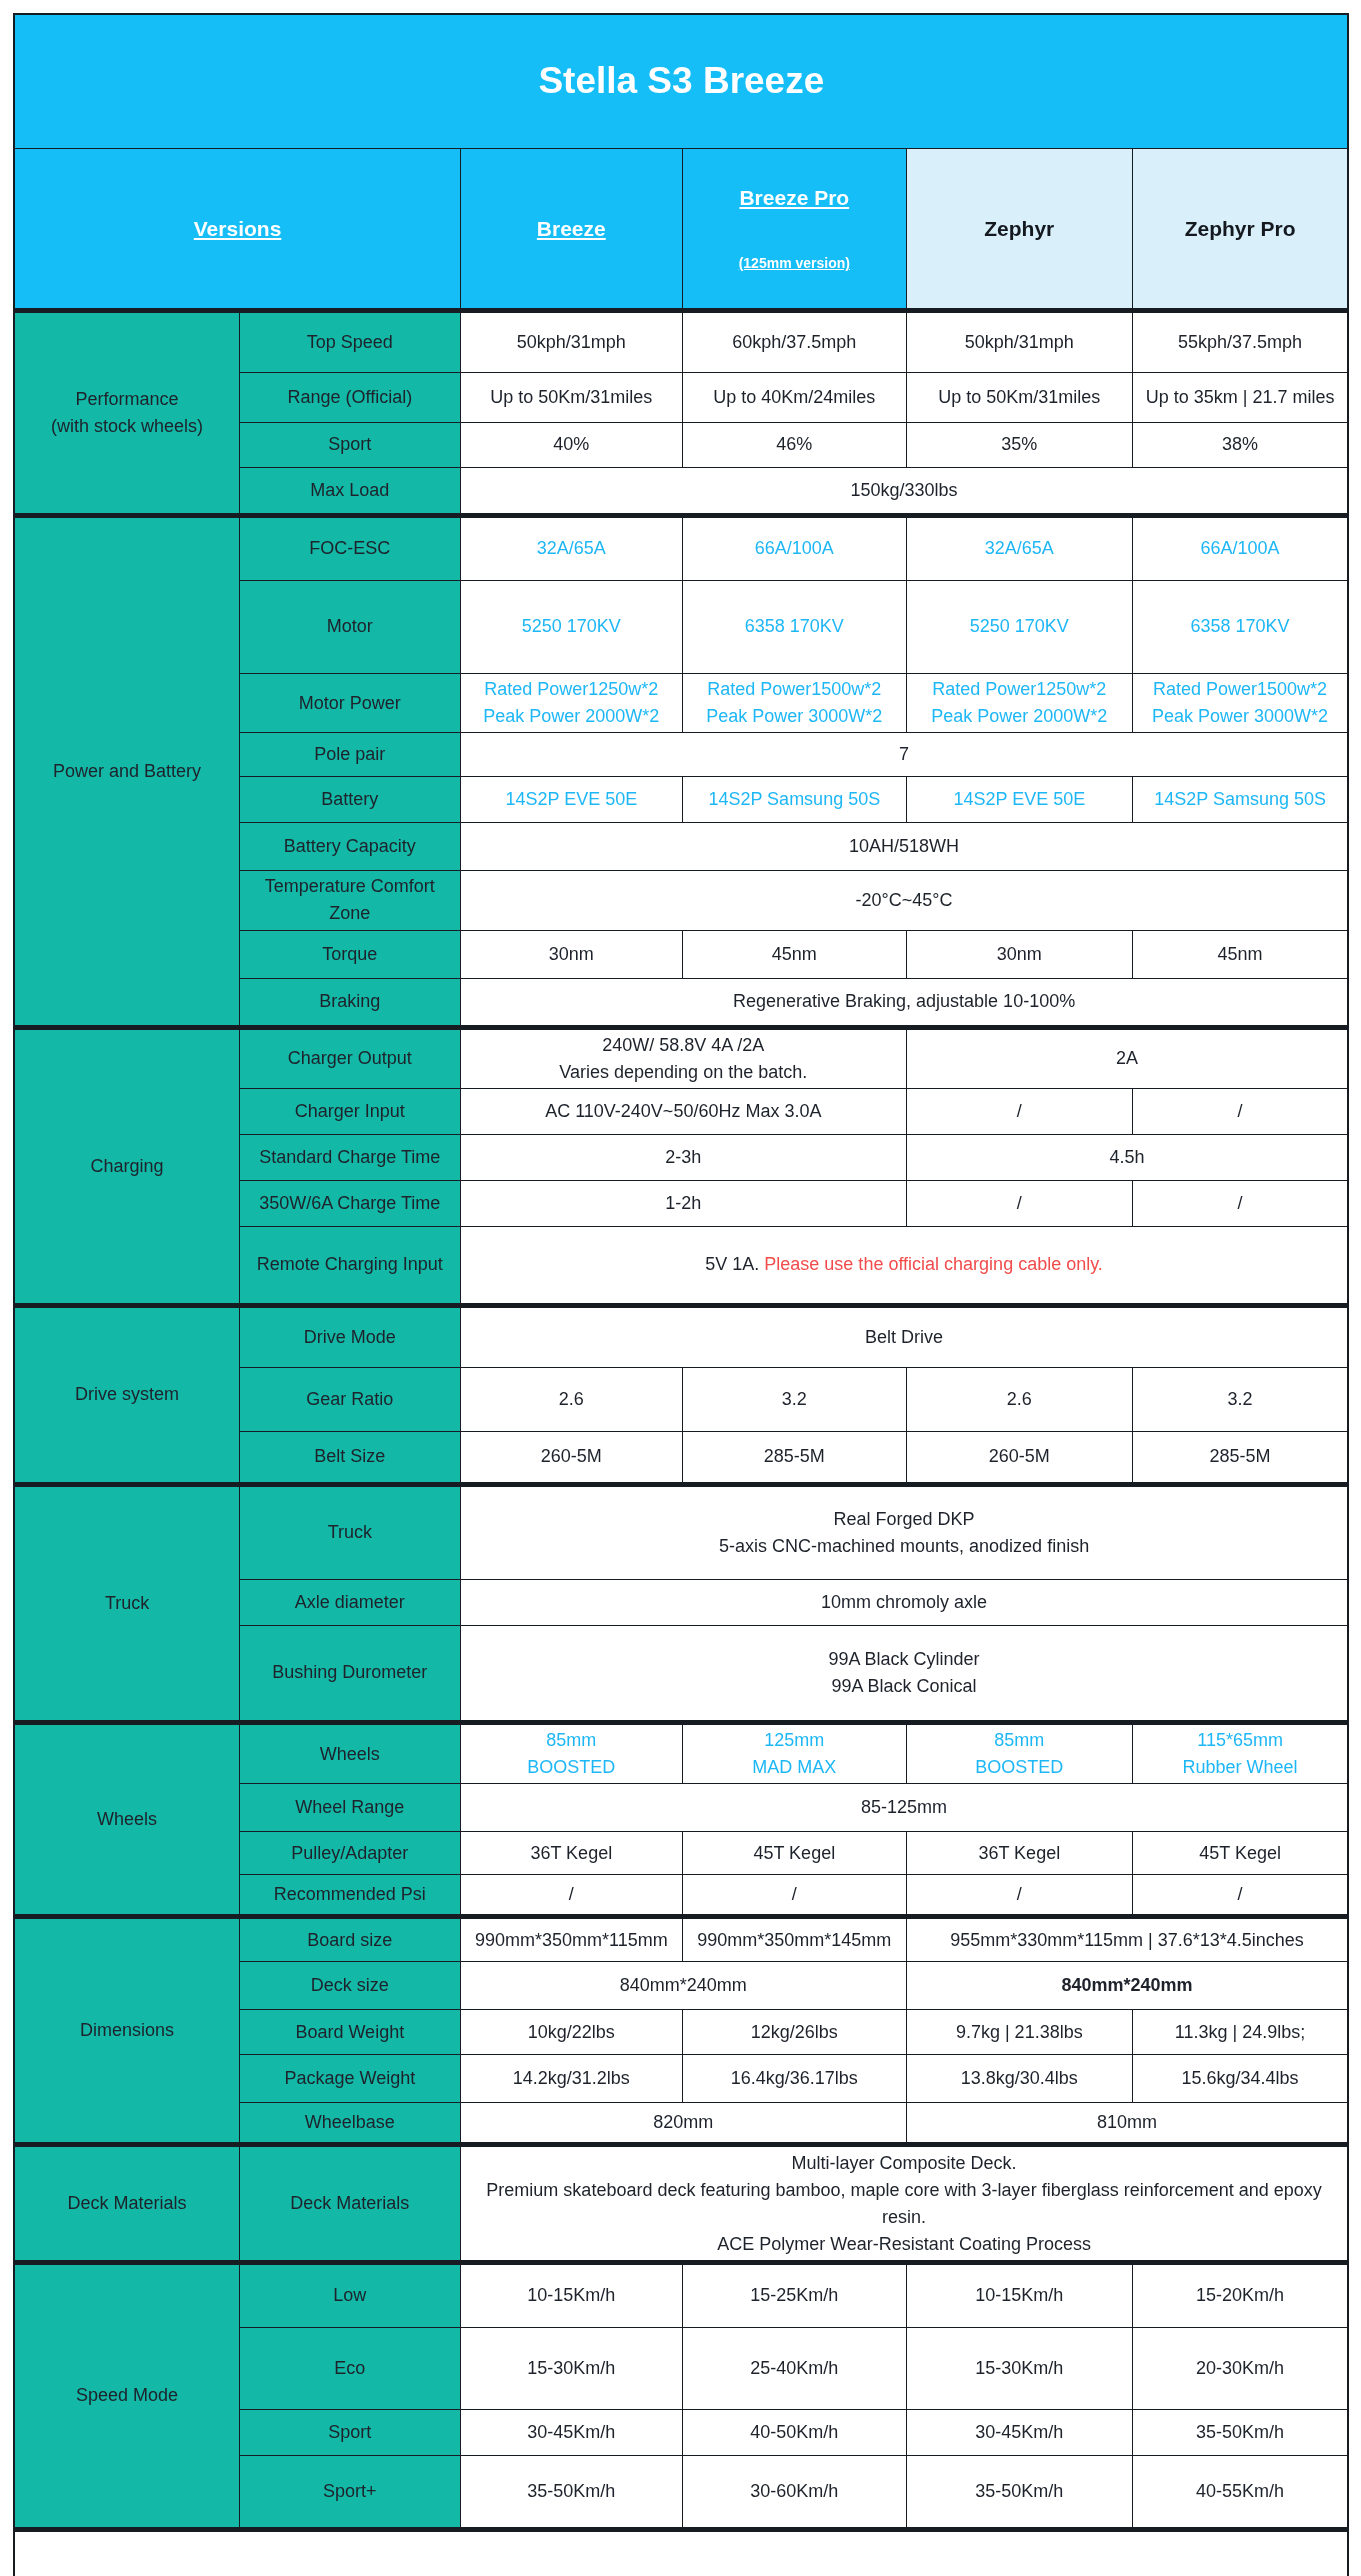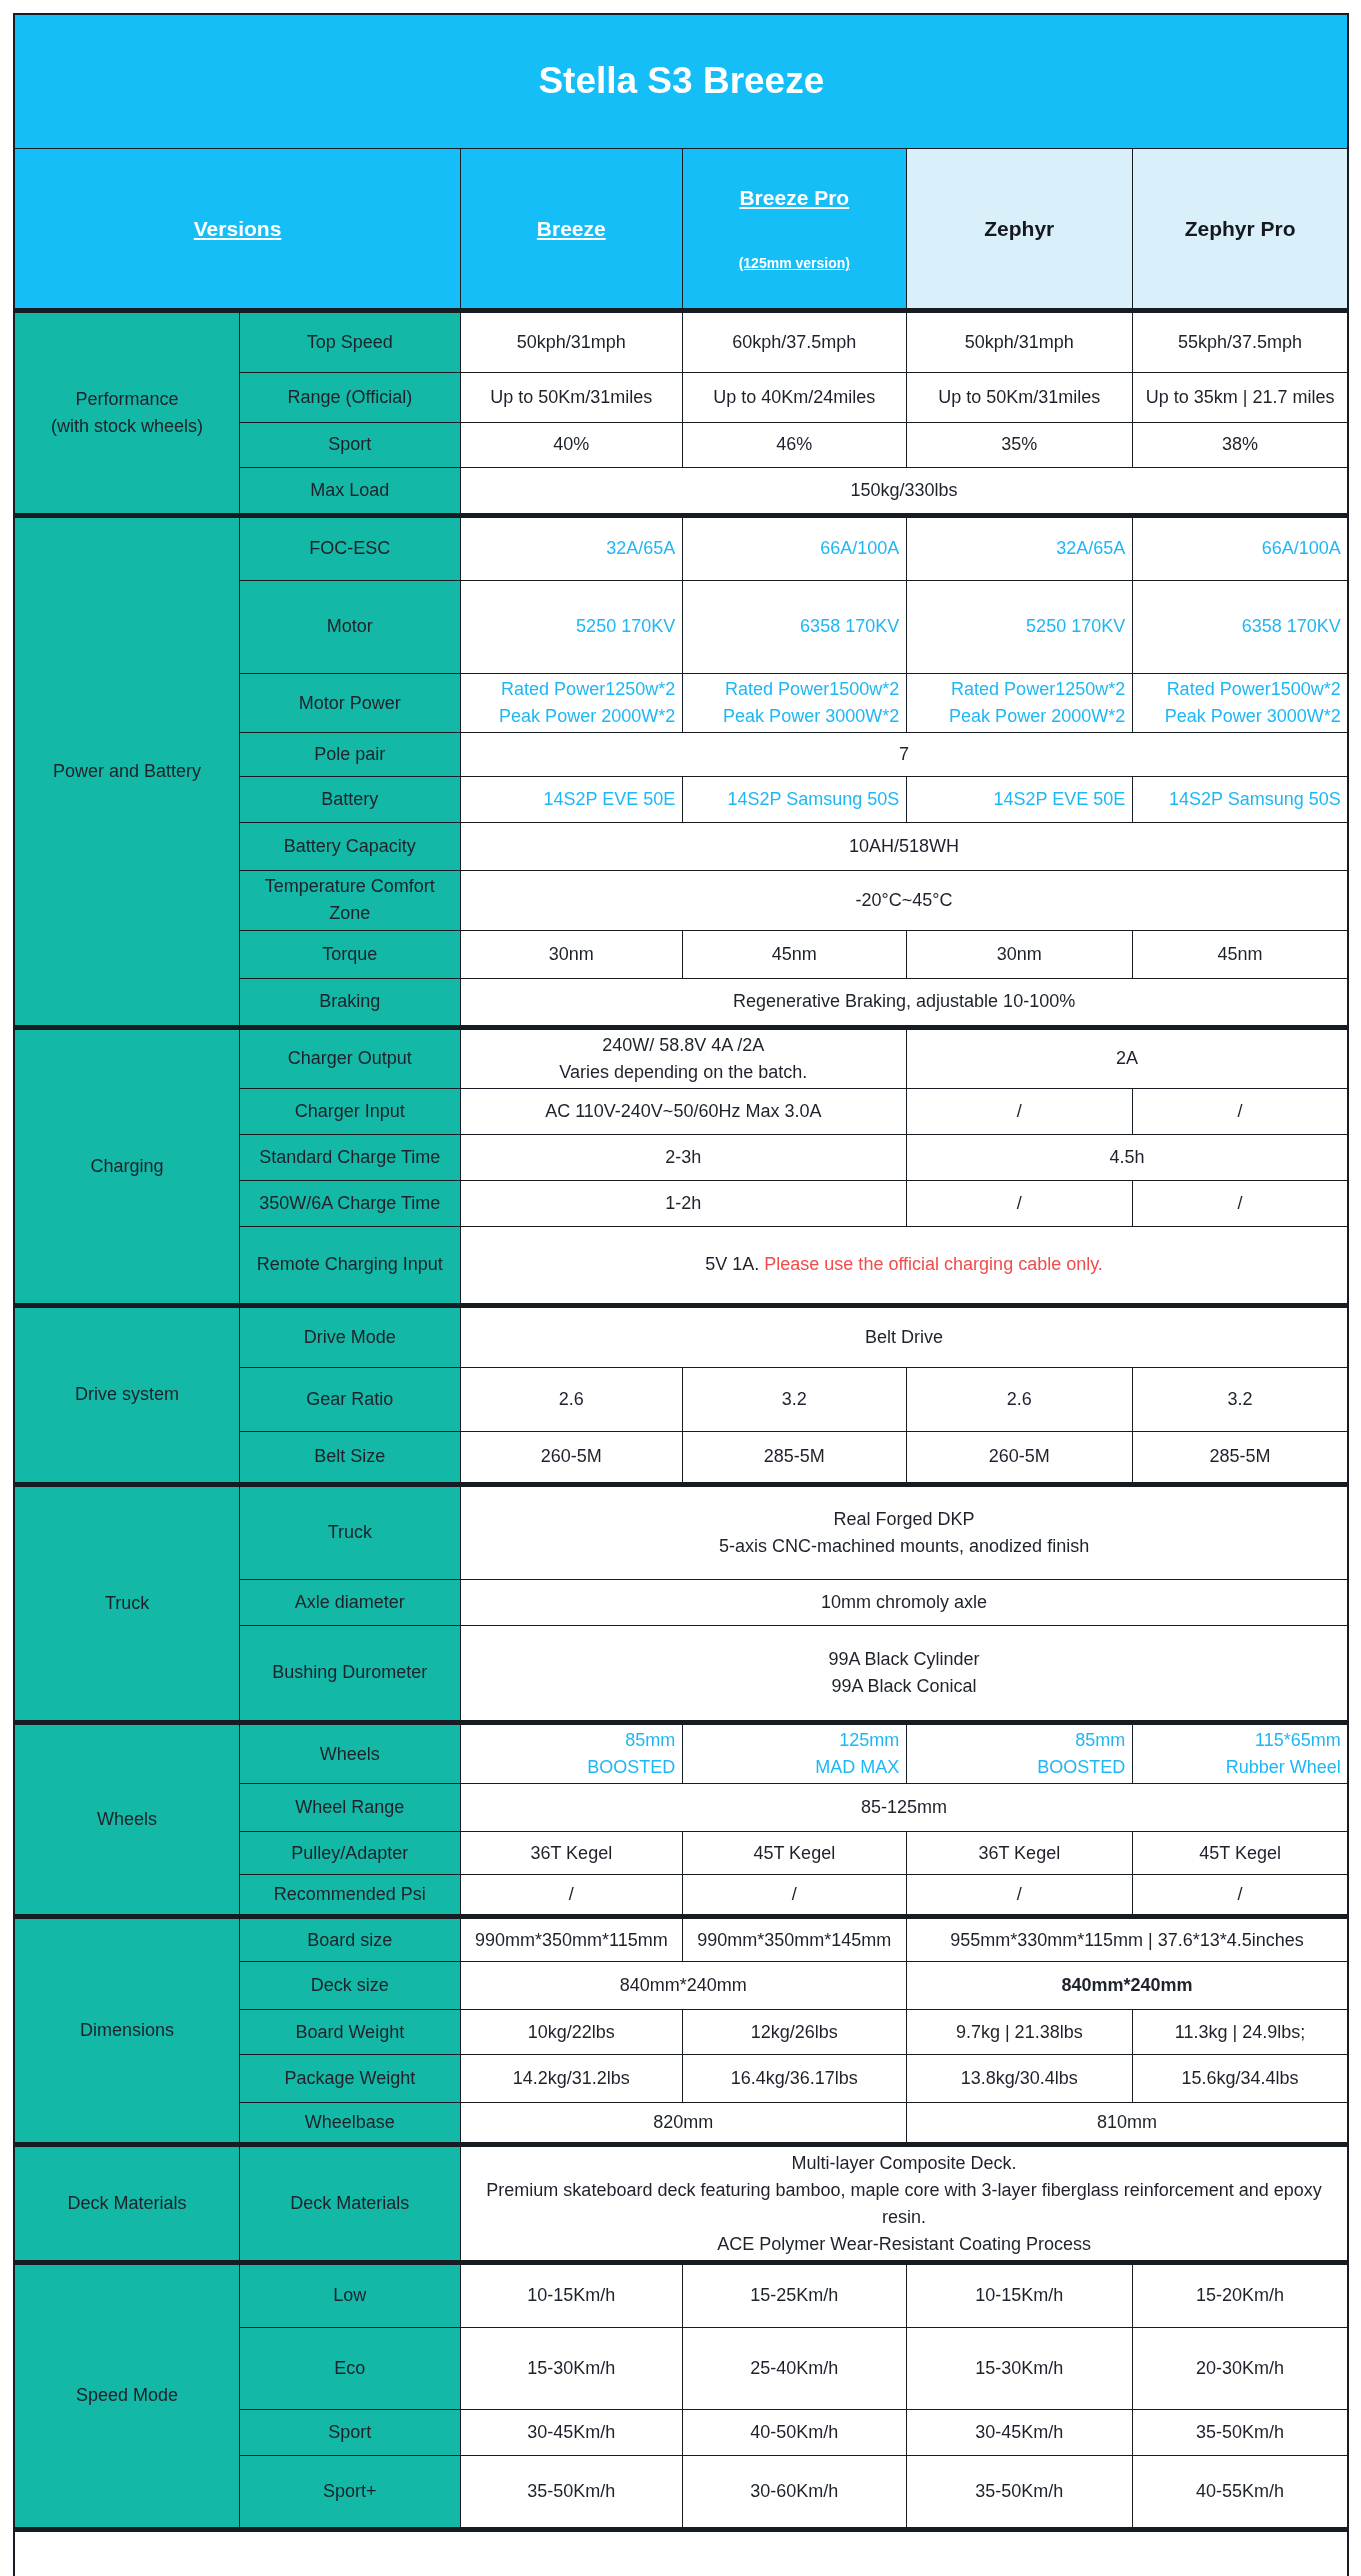--- a/index.html
+++ b/index.html
@@ -7,21 +7,21 @@
   .wrap{padding:13.3px;}
   table{border-collapse:collapse;table-layout:fixed;width:1334px;border:2.8px solid #171b22;}
   td{border:1.7px solid #171b22;text-align:center;vertical-align:middle;
      font-size:18px;line-height:1.5;white-space:pre-line;padding:2.2px 6.6px;overflow:hidden;}
   .sb{border-top-width:5px;}
   .title{background:#16bef8;color:#ffffff;font-size:37px;font-weight:bold;line-height:1.2;}
   .vblue{background:#16bef8;color:#ffffff;font-weight:bold;font-size:21px;text-decoration:underline;}
   .vlight{background:#d9f0fa;color:#14181f;font-weight:bold;font-size:21px;}
   .vsub{font-size:14px;margin-top:7.7px;font-weight:bold;}
   .sec,.lab{background:#14b8a6;}
-  .cyan{color:#1eb7f6;text-align:right;}
+  .cyan{color:#1eb7f6;}
   .red{color:#f24b4b;}
   .bold{font-weight:bold;}
   .notes{text-align:left;padding:14.4px 7.7px 14.4px 11px;}
 </style>
 </head>
 <body>
 
 <div class="wrap">
 <table>
   <colgroup>

